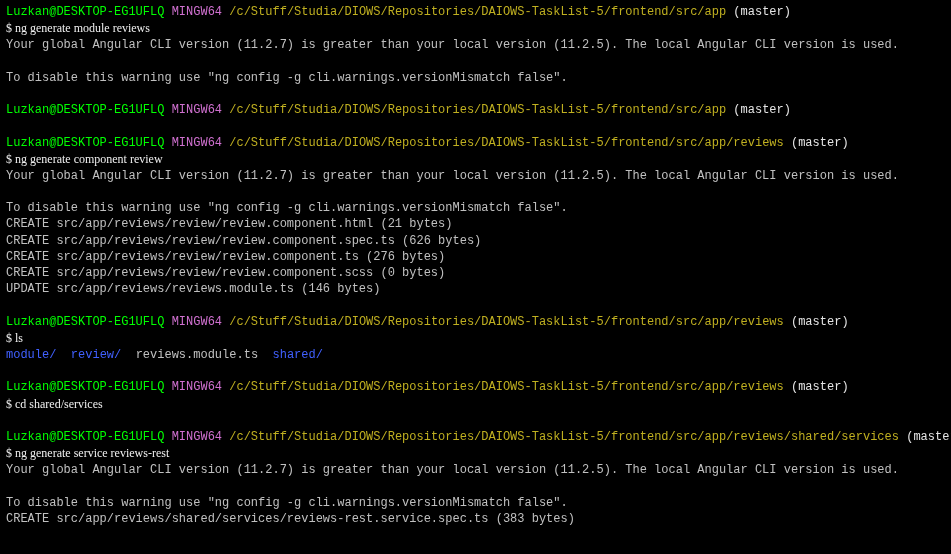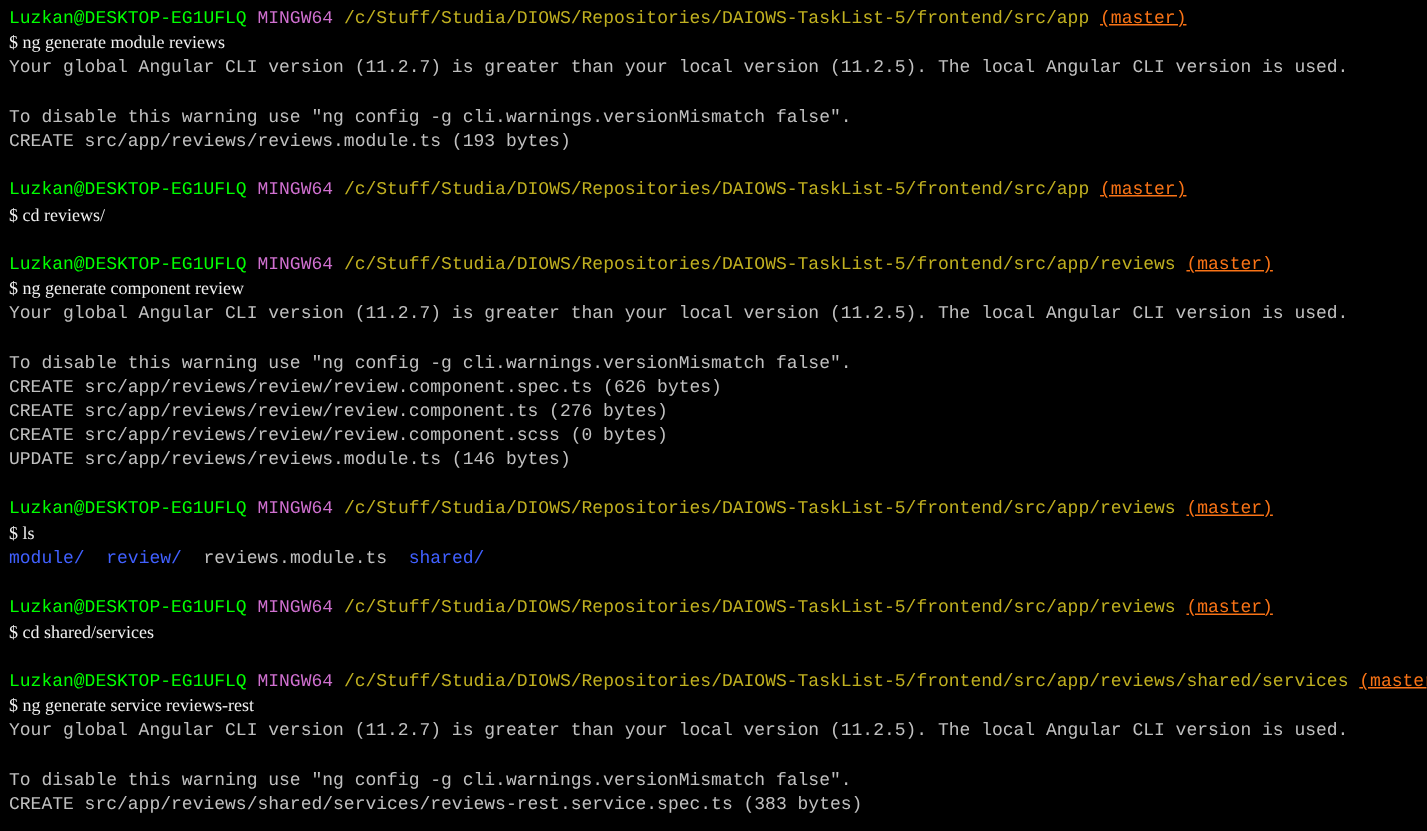--- a/index.html
+++ b/index.html
@@ -11,45 +11,44 @@
       color: #c0c0c0;
       padding: 4px 6px;
       width: 951px;
       height: 554px;
       overflow: hidden;
     }
     .line { white-space: pre; }
     .user { color: #00ff00; margin-top: 48px; }
     .host { color: #d070d0; }
     .path { color: #c0b020; font-family: Liberation Mono, monospace; }
-    .branch { color: #f97316; text-decoration: underline; }
+    .branch { color: #e5e5e5; }
     .white { color: #f0f0f0; font-family: Liberation Serif, serif; }
     .grey { color: #c0c0c0; }
     .dir { color: #4060ff; }
     .blank { height: 1.35em; }
   </style>
 </head>
 <body>
 
 <div id="terminal">
     <div class="line"><span class="user">Luzkan@DESKTOP-EG1UFLQ</span> <span class="host">MINGW64</span> <span class="path">/c/Stuff/Studia/DIOWS/Repositories/DAIOWS-TaskList-5/frontend/src/app</span> <span class="branch">(master)</span></div>
     <div class="line"><span class="white">$ ng generate module reviews</span></div>
     <div class="line grey">Your global Angular CLI version (11.2.7) is greater than your local version (11.2.5). The local Angular CLI version is used.</div>
     <div class="blank"></div>
     <div class="line grey">To disable this warning use "ng config -g cli.warnings.versionMismatch false".</div>
-    <div class="line grey">CREATE src/app/reviews/reviews.module.ts (193 bytes)</div>
     <div class="blank"></div>
     <div class="line"><span class="user">Luzkan@DESKTOP-EG1UFLQ</span> <span class="host">MINGW64</span> <span class="path">/c/Stuff/Studia/DIOWS/Repositories/DAIOWS-TaskList-5/frontend/src/app</span> <span class="branch">(master)</span></div>
-    <div class="line"><span class="white">$ cd reviews/</span></div>
     <div class="blank"></div>
     <div class="line"><span class="user">Luzkan@DESKTOP-EG1UFLQ</span> <span class="host">MINGW64</span> <span class="path">/c/Stuff/Studia/DIOWS/Repositories/DAIOWS-TaskList-5/frontend/src/app/reviews</span> <span class="branch">(master)</span></div>
     <div class="line"><span class="white">$ ng generate component review</span></div>
     <div class="line grey">Your global Angular CLI version (11.2.7) is greater than your local version (11.2.5). The local Angular CLI version is used.</div>
     <div class="blank"></div>
     <div class="line grey">To disable this warning use "ng config -g cli.warnings.versionMismatch false".</div>
+    <div class="line grey">CREATE src/app/reviews/review/review.component.html (21 bytes)</div>
     <div class="line grey">CREATE src/app/reviews/review/review.component.spec.ts (626 bytes)</div>
     <div class="line grey">CREATE src/app/reviews/review/review.component.ts (276 bytes)</div>
     <div class="line grey">CREATE src/app/reviews/review/review.component.scss (0 bytes)</div>
     <div class="line grey">UPDATE src/app/reviews/reviews.module.ts (146 bytes)</div>
     <div class="blank"></div>
     <div class="line"><span class="user">Luzkan@DESKTOP-EG1UFLQ</span> <span class="host">MINGW64</span> <span class="path">/c/Stuff/Studia/DIOWS/Repositories/DAIOWS-TaskList-5/frontend/src/app/reviews</span> <span class="branch">(master)</span></div>
     <div class="line"><span class="white">$ ls</span></div>
     <div class="line"><span class="dir">module/</span>  <span class="dir">review/</span>  <span class="grey">reviews.module.ts</span>  <span class="dir">shared/</span></div>
     <div class="blank"></div>
     <div class="line"><span class="user">Luzkan@DESKTOP-EG1UFLQ</span> <span class="host">MINGW64</span> <span class="path">/c/Stuff/Studia/DIOWS/Repositories/DAIOWS-TaskList-5/frontend/src/app/reviews</span> <span class="branch">(master)</span></div>

